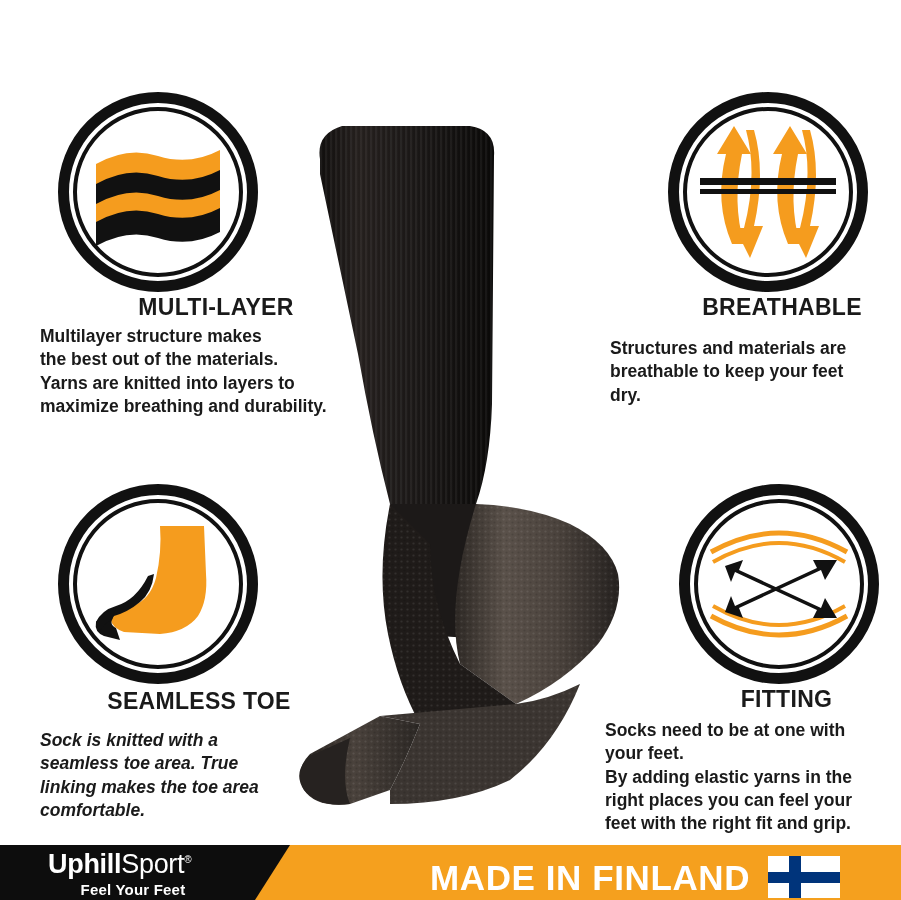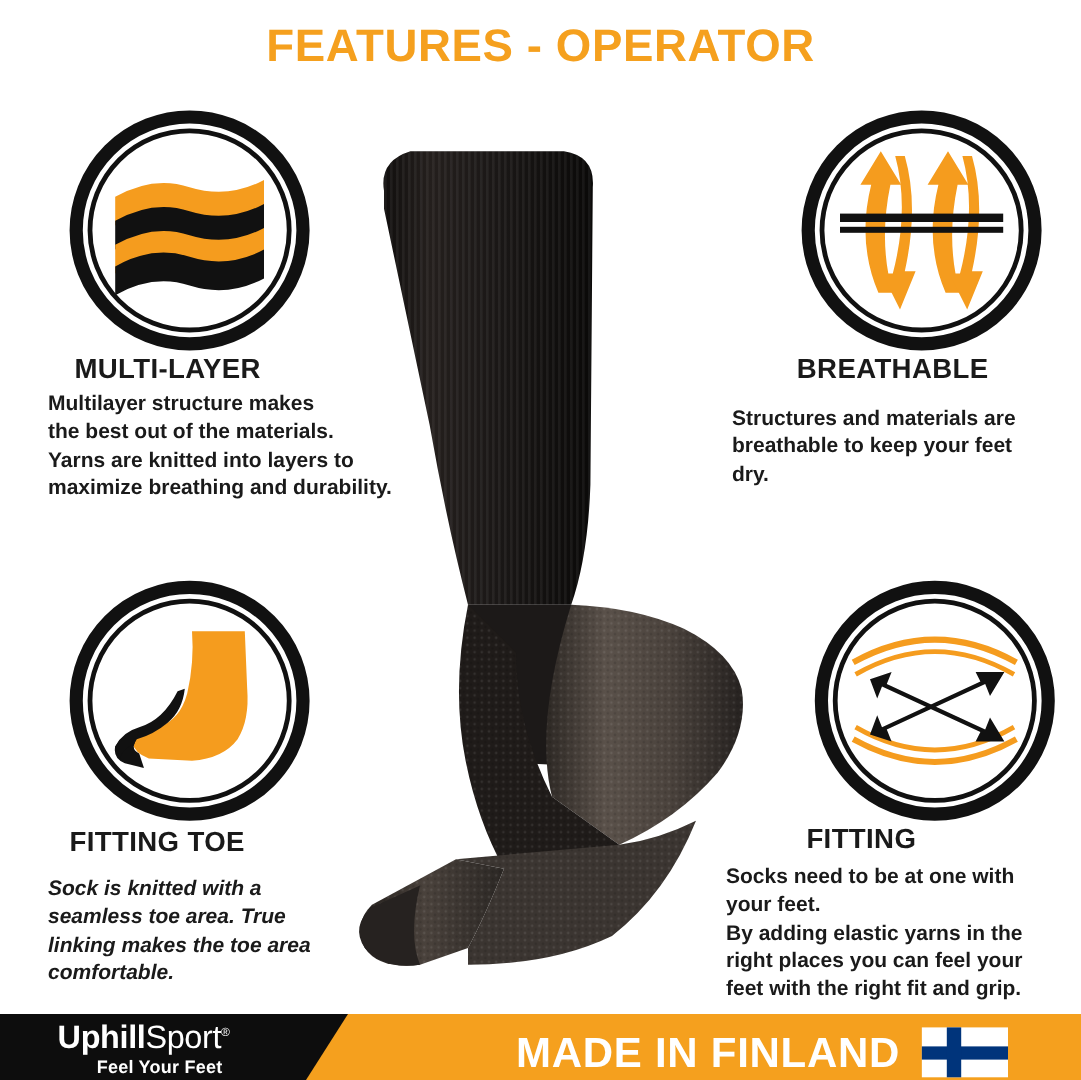--- a/index.html
+++ b/index.html
@@ -60,20 +60,21 @@
     left: 24px; top: 24px;
     width: 152px; height: 152px;
   }
   .feature-heading {
     font-size: 23px;
     font-weight: bold;
     color: #1a1a1a;
     letter-spacing: 0.3px;
     margin-top: 2px;
     white-space: nowrap;
+    text-align: center;
   }
   .feature-body {
     font-size: 17.5px;
     font-weight: bold;
     color: #1a1a1a;
     line-height: 1.33;
     margin-top: 4px;
   }
   .feature-body div { white-space: nowrap; }
 
@@ -165,21 +166,20 @@
     top: 856px;
     width: 72px;
     height: 42px;
   }
 </style>
 </head>
 <body>
 
 <div id="page">
 
-  <div id="title">FEATURES - OPERATOR</div>
 
   <svg id="sock" viewBox="0 0 350 730" preserveAspectRatio="none">
     <defs>
       <linearGradient id="cuffGrad" x1="0" y1="0" x2="1" y2="0">
         <stop offset="0%" stop-color="#100e0d"></stop>
         <stop offset="22%" stop-color="#241f1d"></stop>
         <stop offset="55%" stop-color="#1a1716"></stop>
         <stop offset="100%" stop-color="#0a0908"></stop>
       </linearGradient>
       <linearGradient id="footGrad" x1="0" y1="0" x2="1" y2="0">
@@ -298,21 +298,21 @@
       <svg class="icon-svg" viewBox="0 0 152 152">
         <path d="M78 18 L122 18 L124 66 Q126 92 116 108
                  Q104 124 78 126 L42 124 Q30 120 28 110
                  Q36 100 50 98 Q68 92 74 70 Q80 44 78 18 Z" fill="#f59c1e"></path>
         <path d="M66 68 Q54 92 34 98 Q20 102 14 114
                  Q12 124 22 128 L38 132 L34 120
                  Q26 116 32 108 Q46 104 58 94 Q70 84 72 66 Z" fill="#111111"></path>
         <path d="M14 114 Q20 104 34 100 L30 112 Q20 116 18 124 Z" fill="#111111"></path>
       </svg>
     </div>
-    <div class="feature-heading">FITTING TOE</div>
+    <div class="feature-heading">SEAMLESS TOE</div>
     <div class="feature-body">
       <div>Sock is knitted with a</div>
       <div>seamless toe area. True</div>
       <div>linking makes the toe area</div>
       <div>comfortable.</div>
     </div>
   </div>
 
   <div class="feature" id="feat-fitting">
     <div class="feature-icon-wrap">

